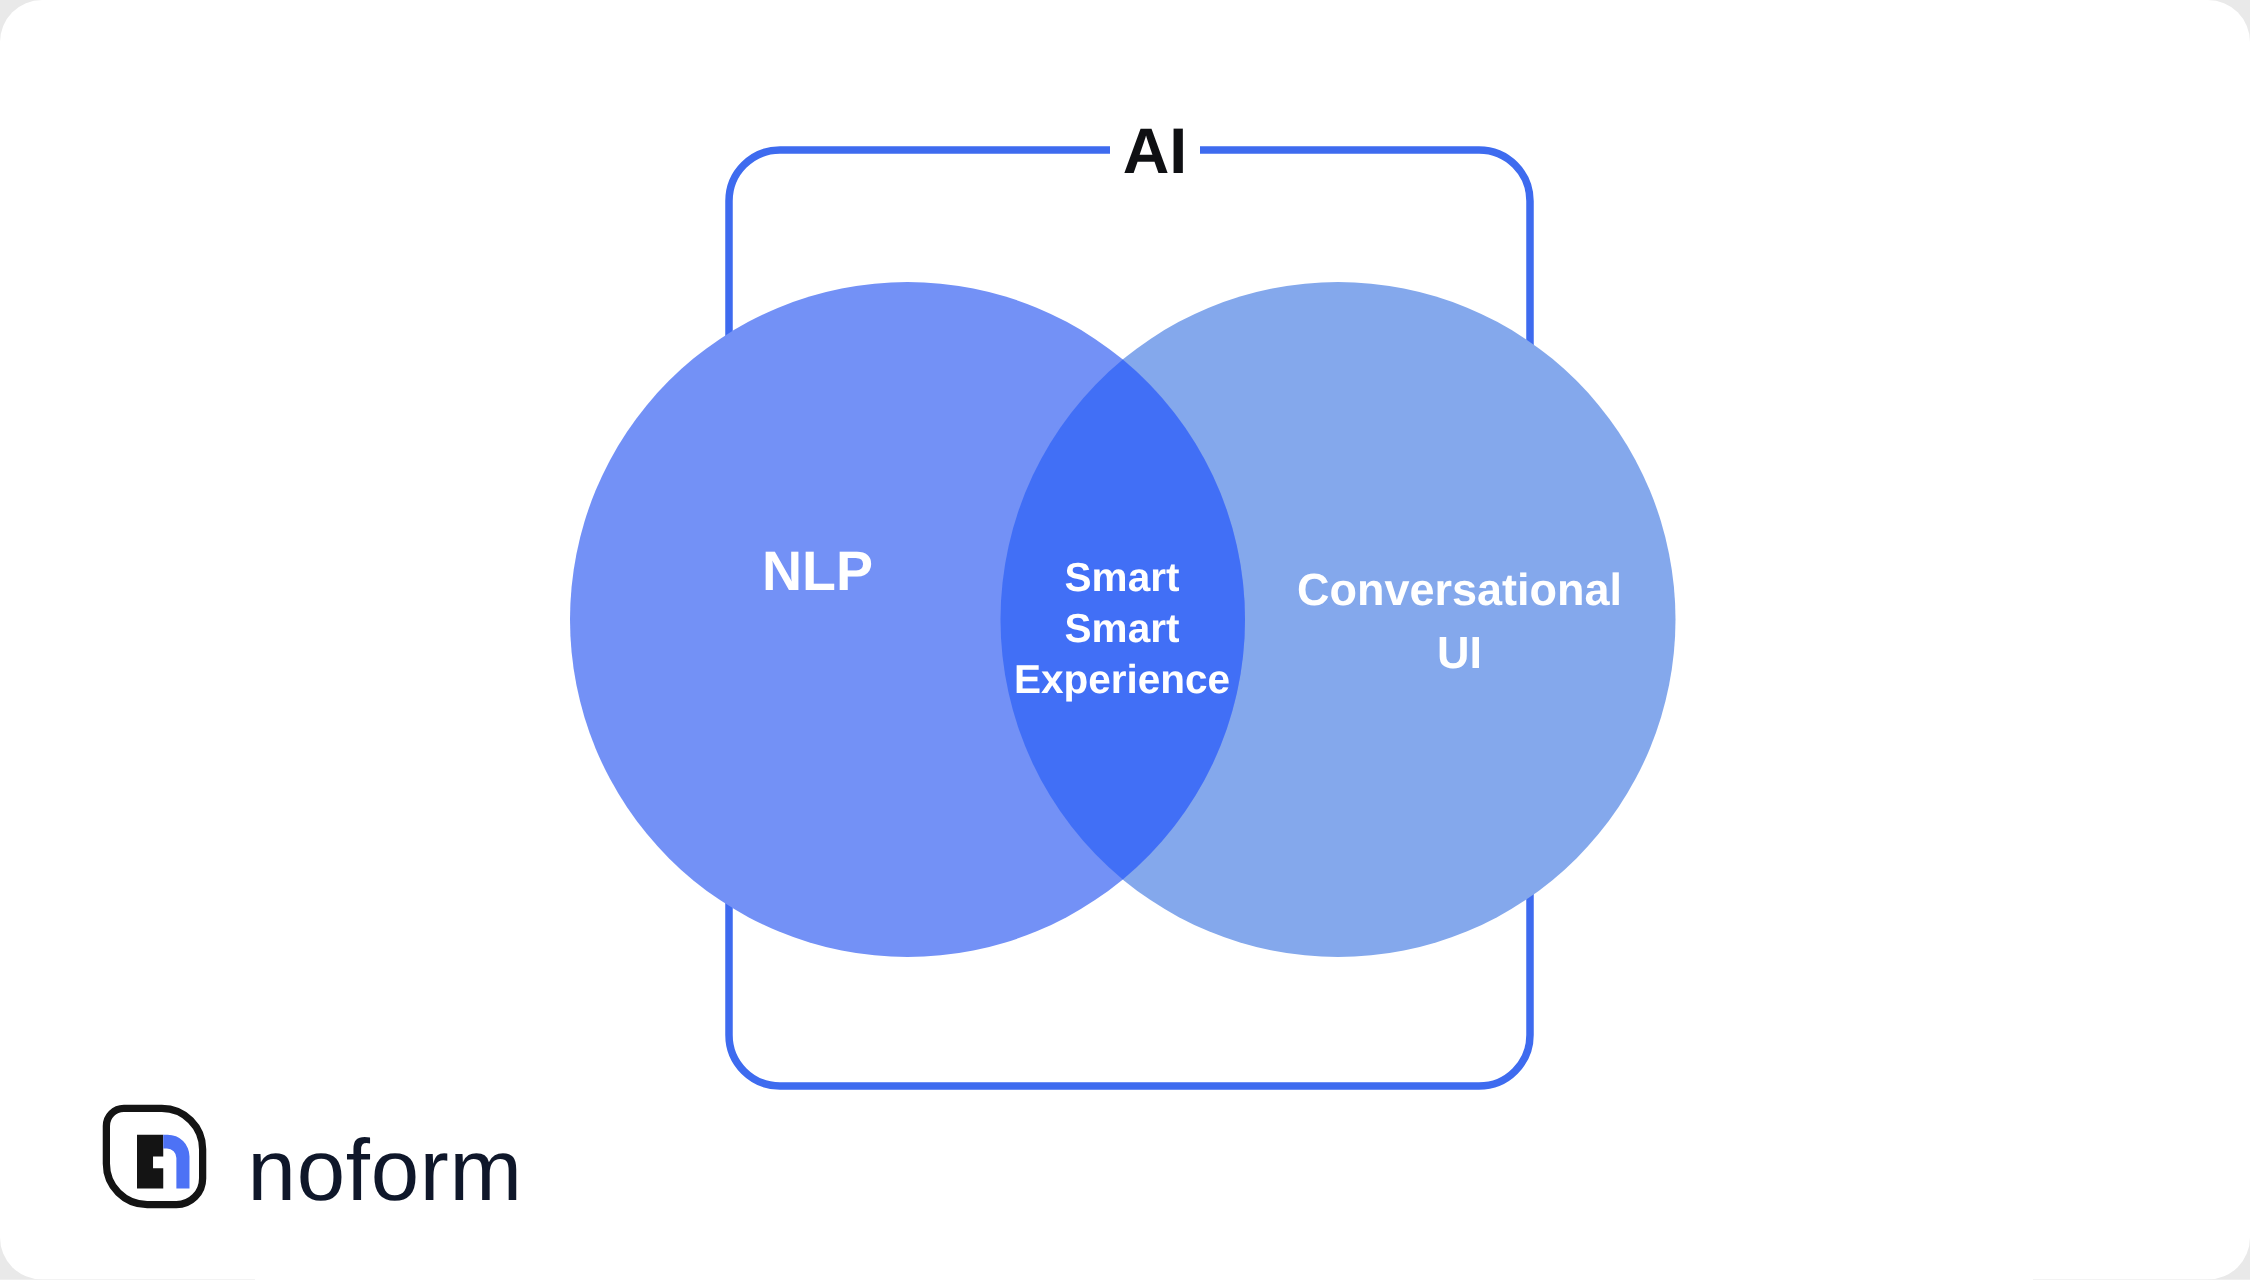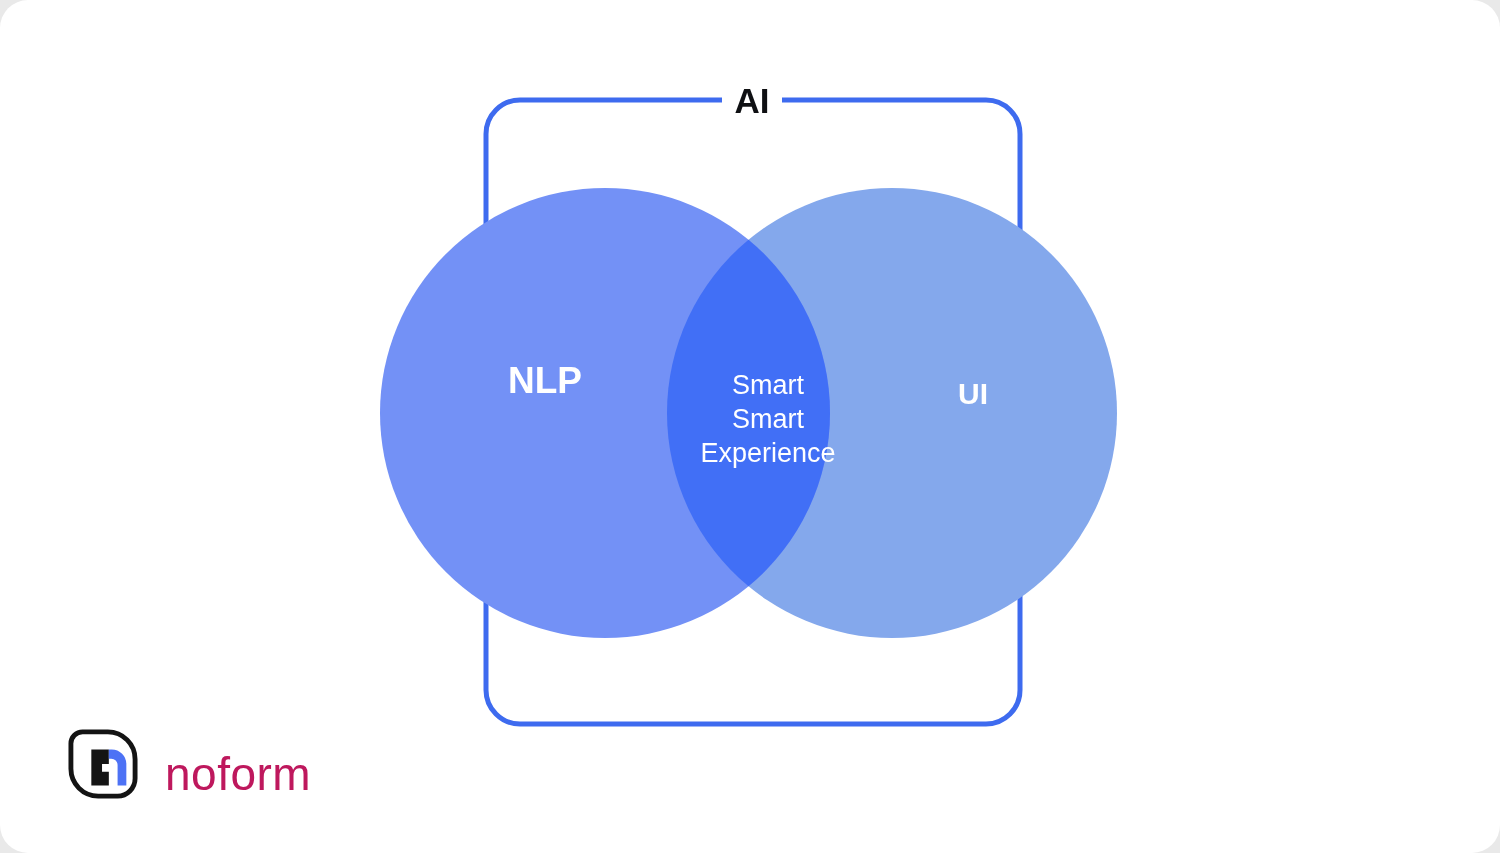--- a/index.html
+++ b/index.html
@@ -30,25 +30,25 @@
   .bracket-label {
     background: #ffffff;
     color: #0f1013;
     font-weight: 700;
     display: flex;
     align-items: center;
     justify-content: center;
     flex-direction: column;
   }
   .ai-label {
-    left: 722px;
+    left: 740px;
     top: 79px;
     width: 60px;
     height: 44px;
-    font-size: 35px;
+    font-size: 43px;
   }
   .ml-label {
     left: 663px;
     top: 690px;
     width: 180px;
     font-size: 34px;
     line-height: 45px;
   }
   .circle-label {
     color: #ffffff;
@@ -67,40 +67,39 @@
     font-size: 30px;
     line-height: 42px;
   }
   .overlap-label {
     left: 673px;
     top: 368px;
     width: 150px;
     font-size: 27px;
     line-height: 34px;
     color: #ffffff;
-    font-weight: 400;
-    margin-left: 20px;
+    font-weight: 700;
   }
   .logo {
     position: absolute;
     left: 68px;
     top: 727px;
     display: flex;
     align-items: center;
     gap: 27px;
     z-index: 2;
   }
   .logo-icon {
     display: block;
   }
   .wordmark {
-    font-size: 46px;
+    font-size: 58px;
     font-weight: 500;
     letter-spacing: 0.5px;
-    color: #be185d;
+    color: #0f172a;
     margin-top: 20px;
   }
 </style>
 </head>
 <body>
 
 <div class="stage">
 
   <svg class="venn-svg" width="1500" height="853" viewBox="0 0 1500 853">
 
@@ -112,20 +111,21 @@
 
     <path d="M 748.5 239.7 A 225 225 0 0 1 748.5 586.3 A 225 225 0 0 1 748.5 239.7 Z" fill="#416FF6"></path>
   </svg>
 
   <div class="label bracket-label ai-label">AI</div>
 
 
   <div class="label circle-label nlp-label">NLP</div>
 
   <div class="label circle-label conv-label">
+    <div>Conversational</div>
     <div>UI</div>
   </div>
 
   <div class="label overlap-label">
     <div>Smart</div>
     <div>Smart</div>
     <div>Experience</div>
   </div>
 
   <div class="logo">

